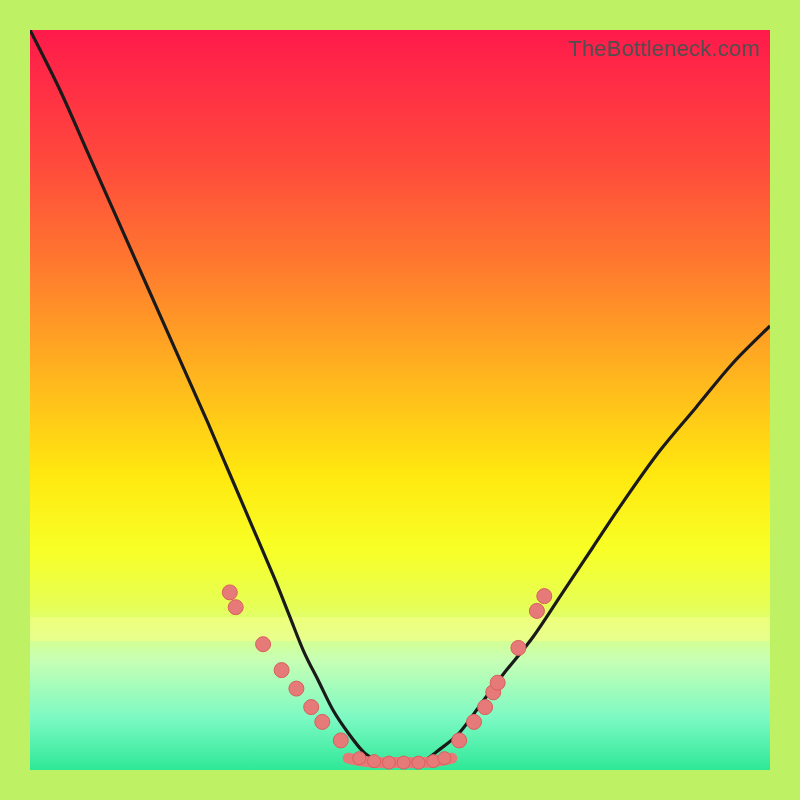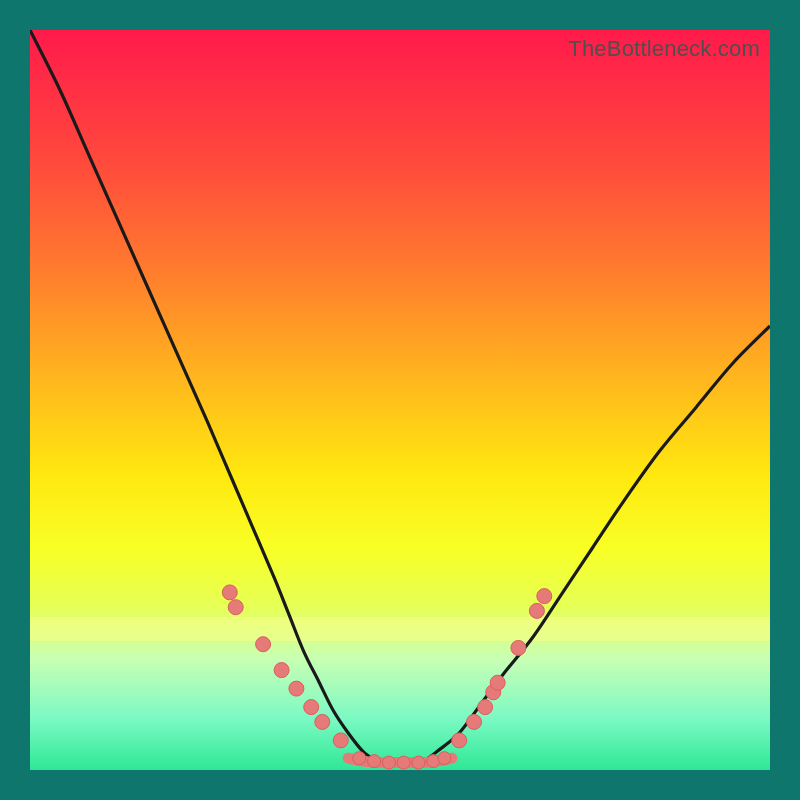--- a/index.html
+++ b/index.html
@@ -8,21 +8,21 @@
     width: 800px;
     height: 800px;
     overflow: hidden;
     background: #000;
     font-family: Arial, Helvetica, sans-serif;
   }
   .frame {
     position: relative;
     width: 800px;
     height: 800px;
-    background: #0f766e;
+    background: #bef264;
   }
   .plot {
     position: absolute;
     left: 30px;
     top: 30px;
     width: 740px;
     height: 740px;
     background: linear-gradient(to bottom,
       #ff1a4b 0%,
       #ff4a3c 18%,

